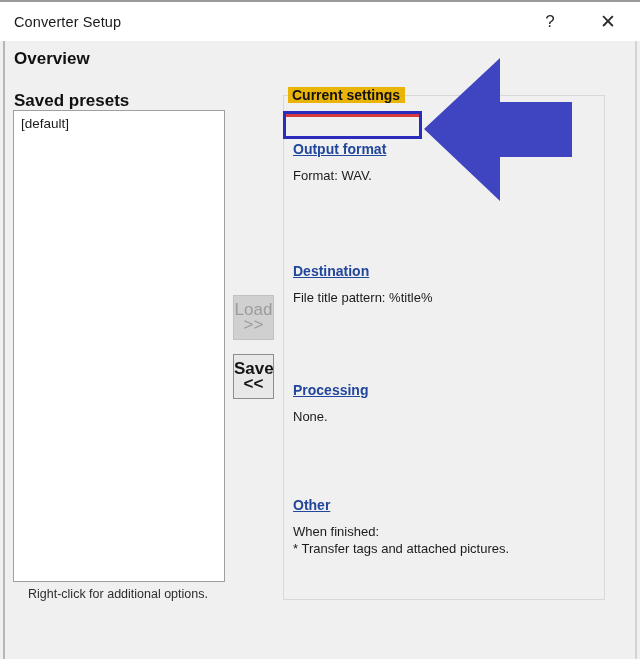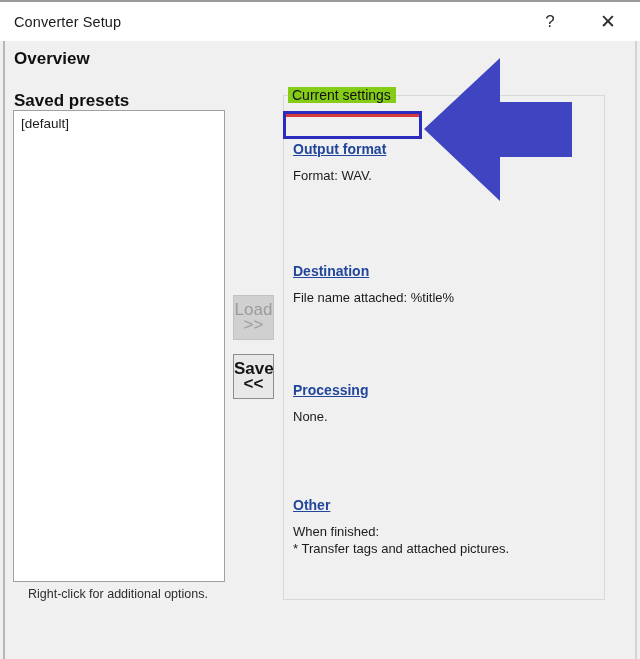--- a/index.html
+++ b/index.html
@@ -174,24 +174,24 @@
     width: 322px;
     height: 505px;
     border: 1px solid #d8d8d8;
     box-sizing: border-box;
     background: transparent;
   }
   #settings-legend {
     position: absolute;
     left: 283px;
     top: 46px;
-    background: #84cc16;
+    background: #eab308;
     padding: 0 5px 0 4px;
     font-size: 14px;
-    font-weight: normal;
+    font-weight: bold;
     color: #111111;
     white-space: nowrap;
   }
 
   .section {
     position: absolute;
     left: 288px;
     width: 300px;
   }
   .section-link {
@@ -292,21 +292,21 @@
     <div id="settings-group"></div>
     <div id="settings-legend">Current settings</div>
 
     <div class="section" id="section-output">
       <span class="section-link">Output format</span>
       <div class="section-body">Format: WAV.</div>
     </div>
 
     <div class="section" id="section-dest">
       <span class="section-link">Destination</span>
-      <div class="section-body">File name attached: %title%</div>
+      <div class="section-body">File title pattern: %title%</div>
     </div>
 
     <div class="section" id="section-proc">
       <span class="section-link">Processing</span>
       <div class="section-body">None.</div>
     </div>
 
     <div class="section" id="section-other">
       <span class="section-link">Other</span>
       <div class="section-body">When finished:

